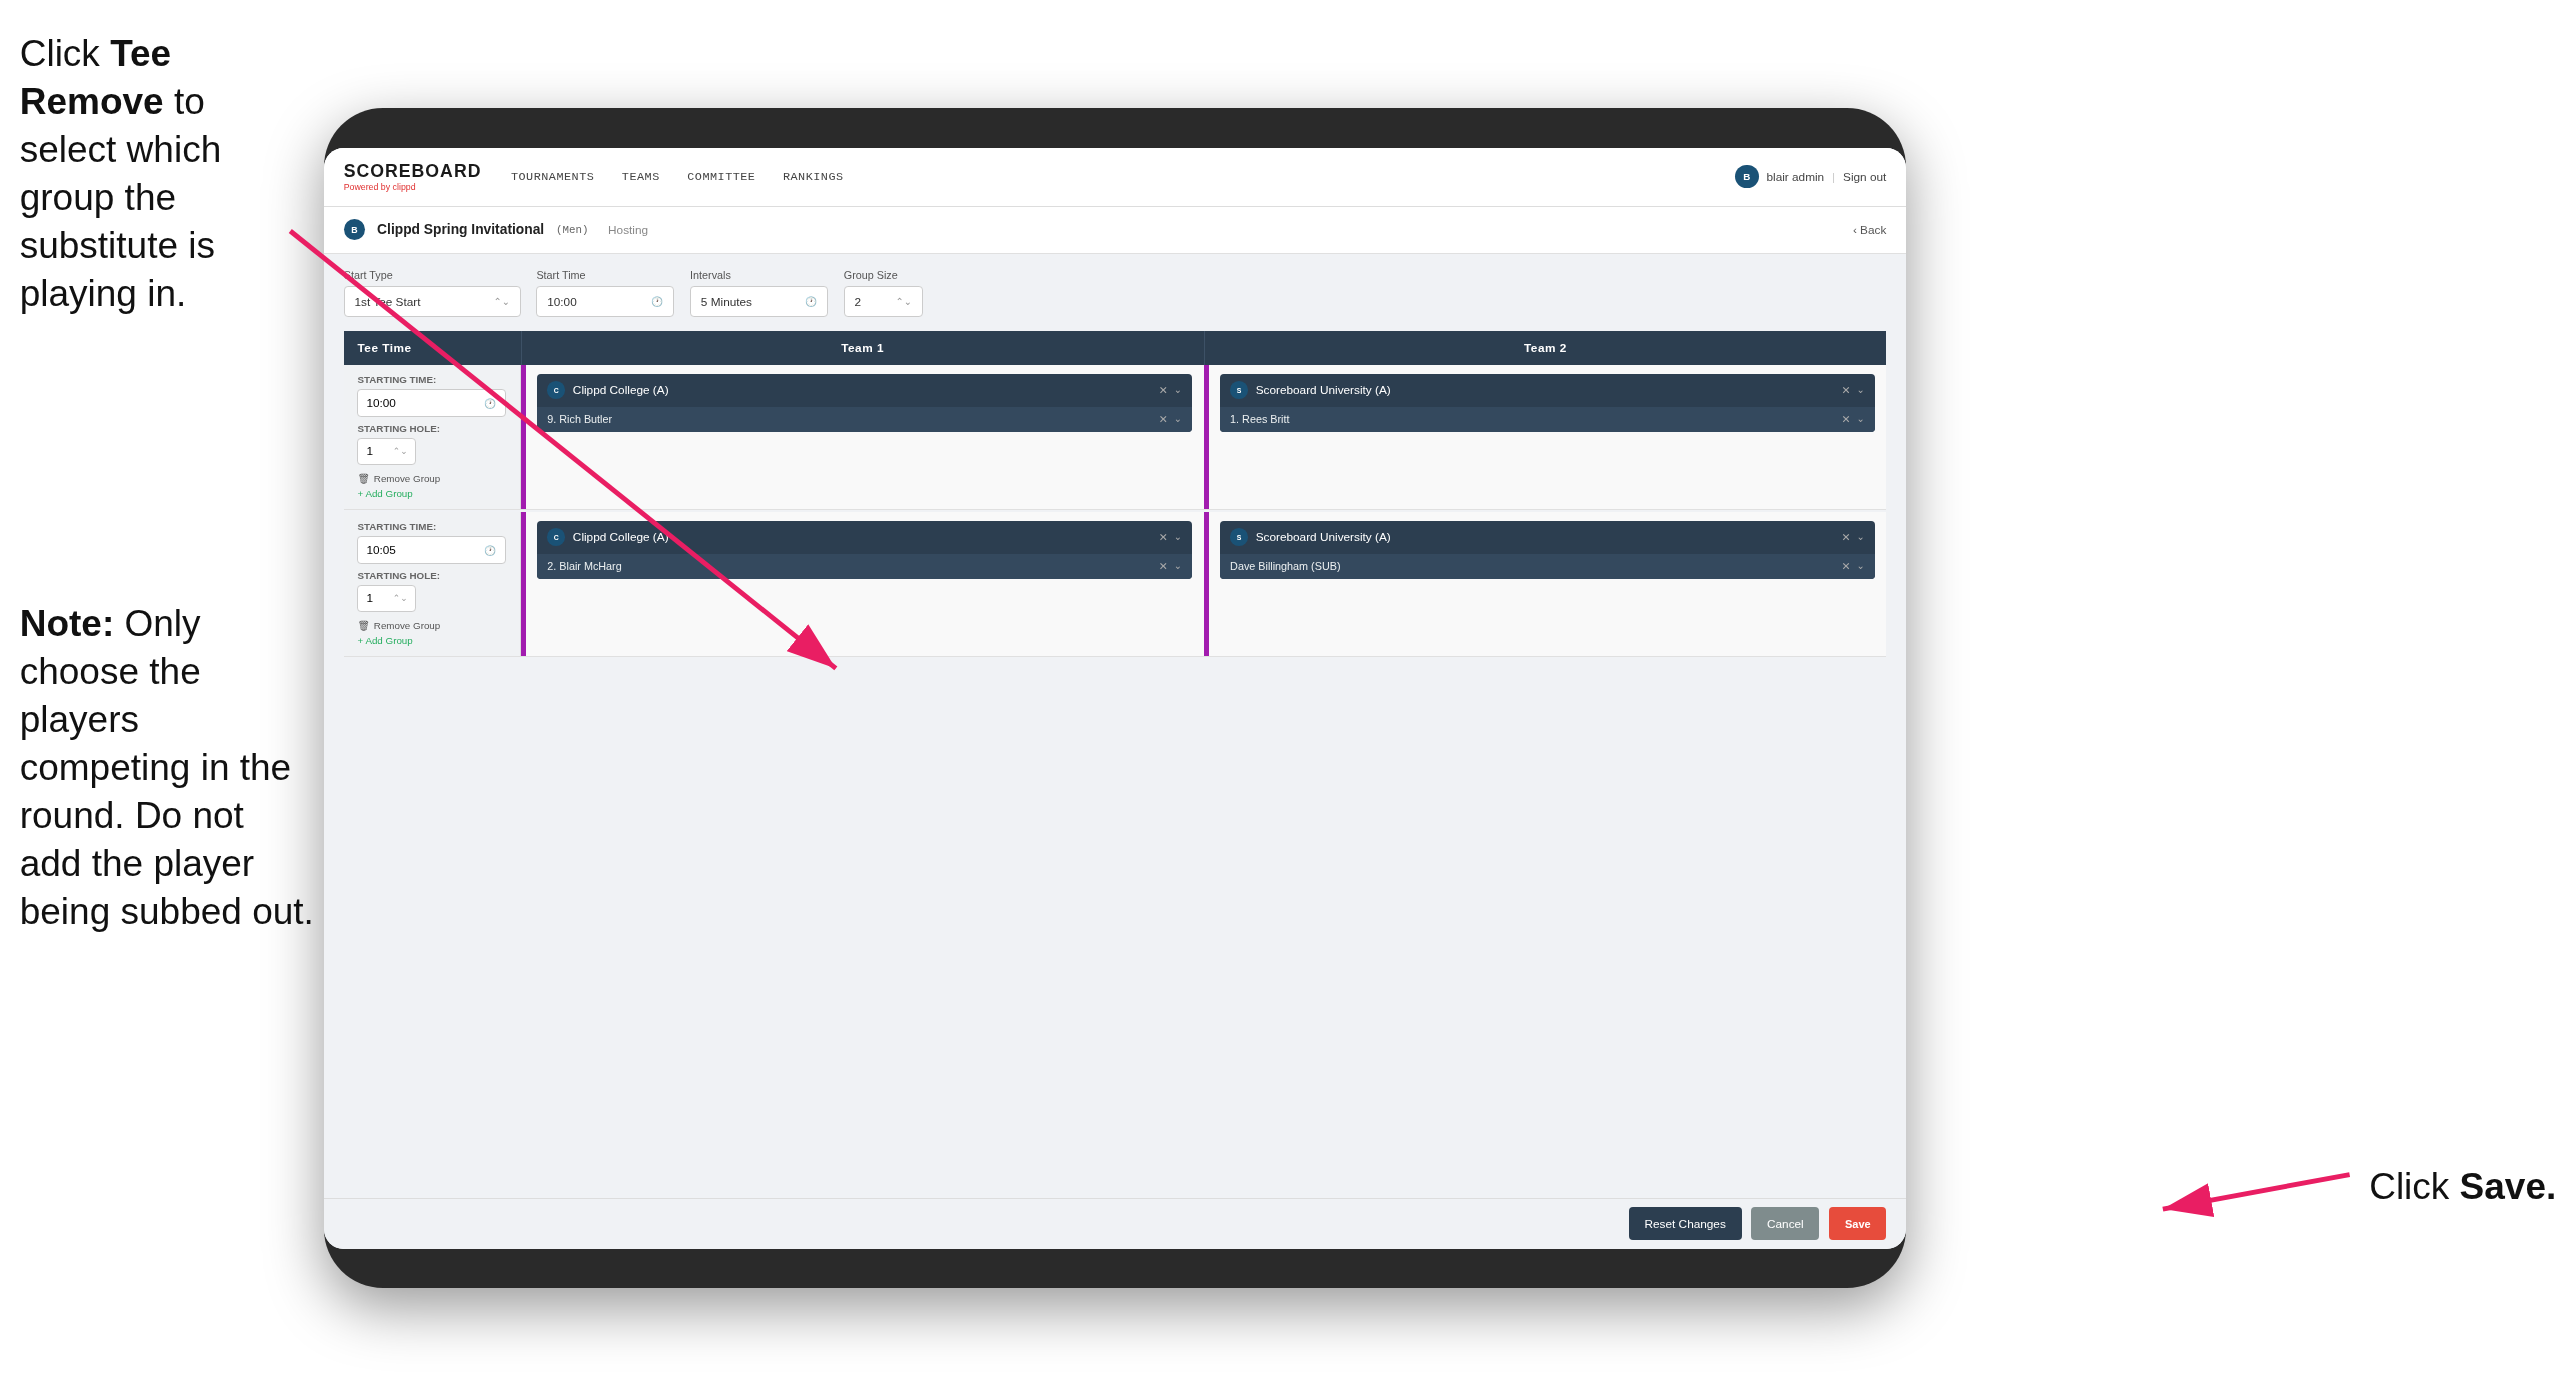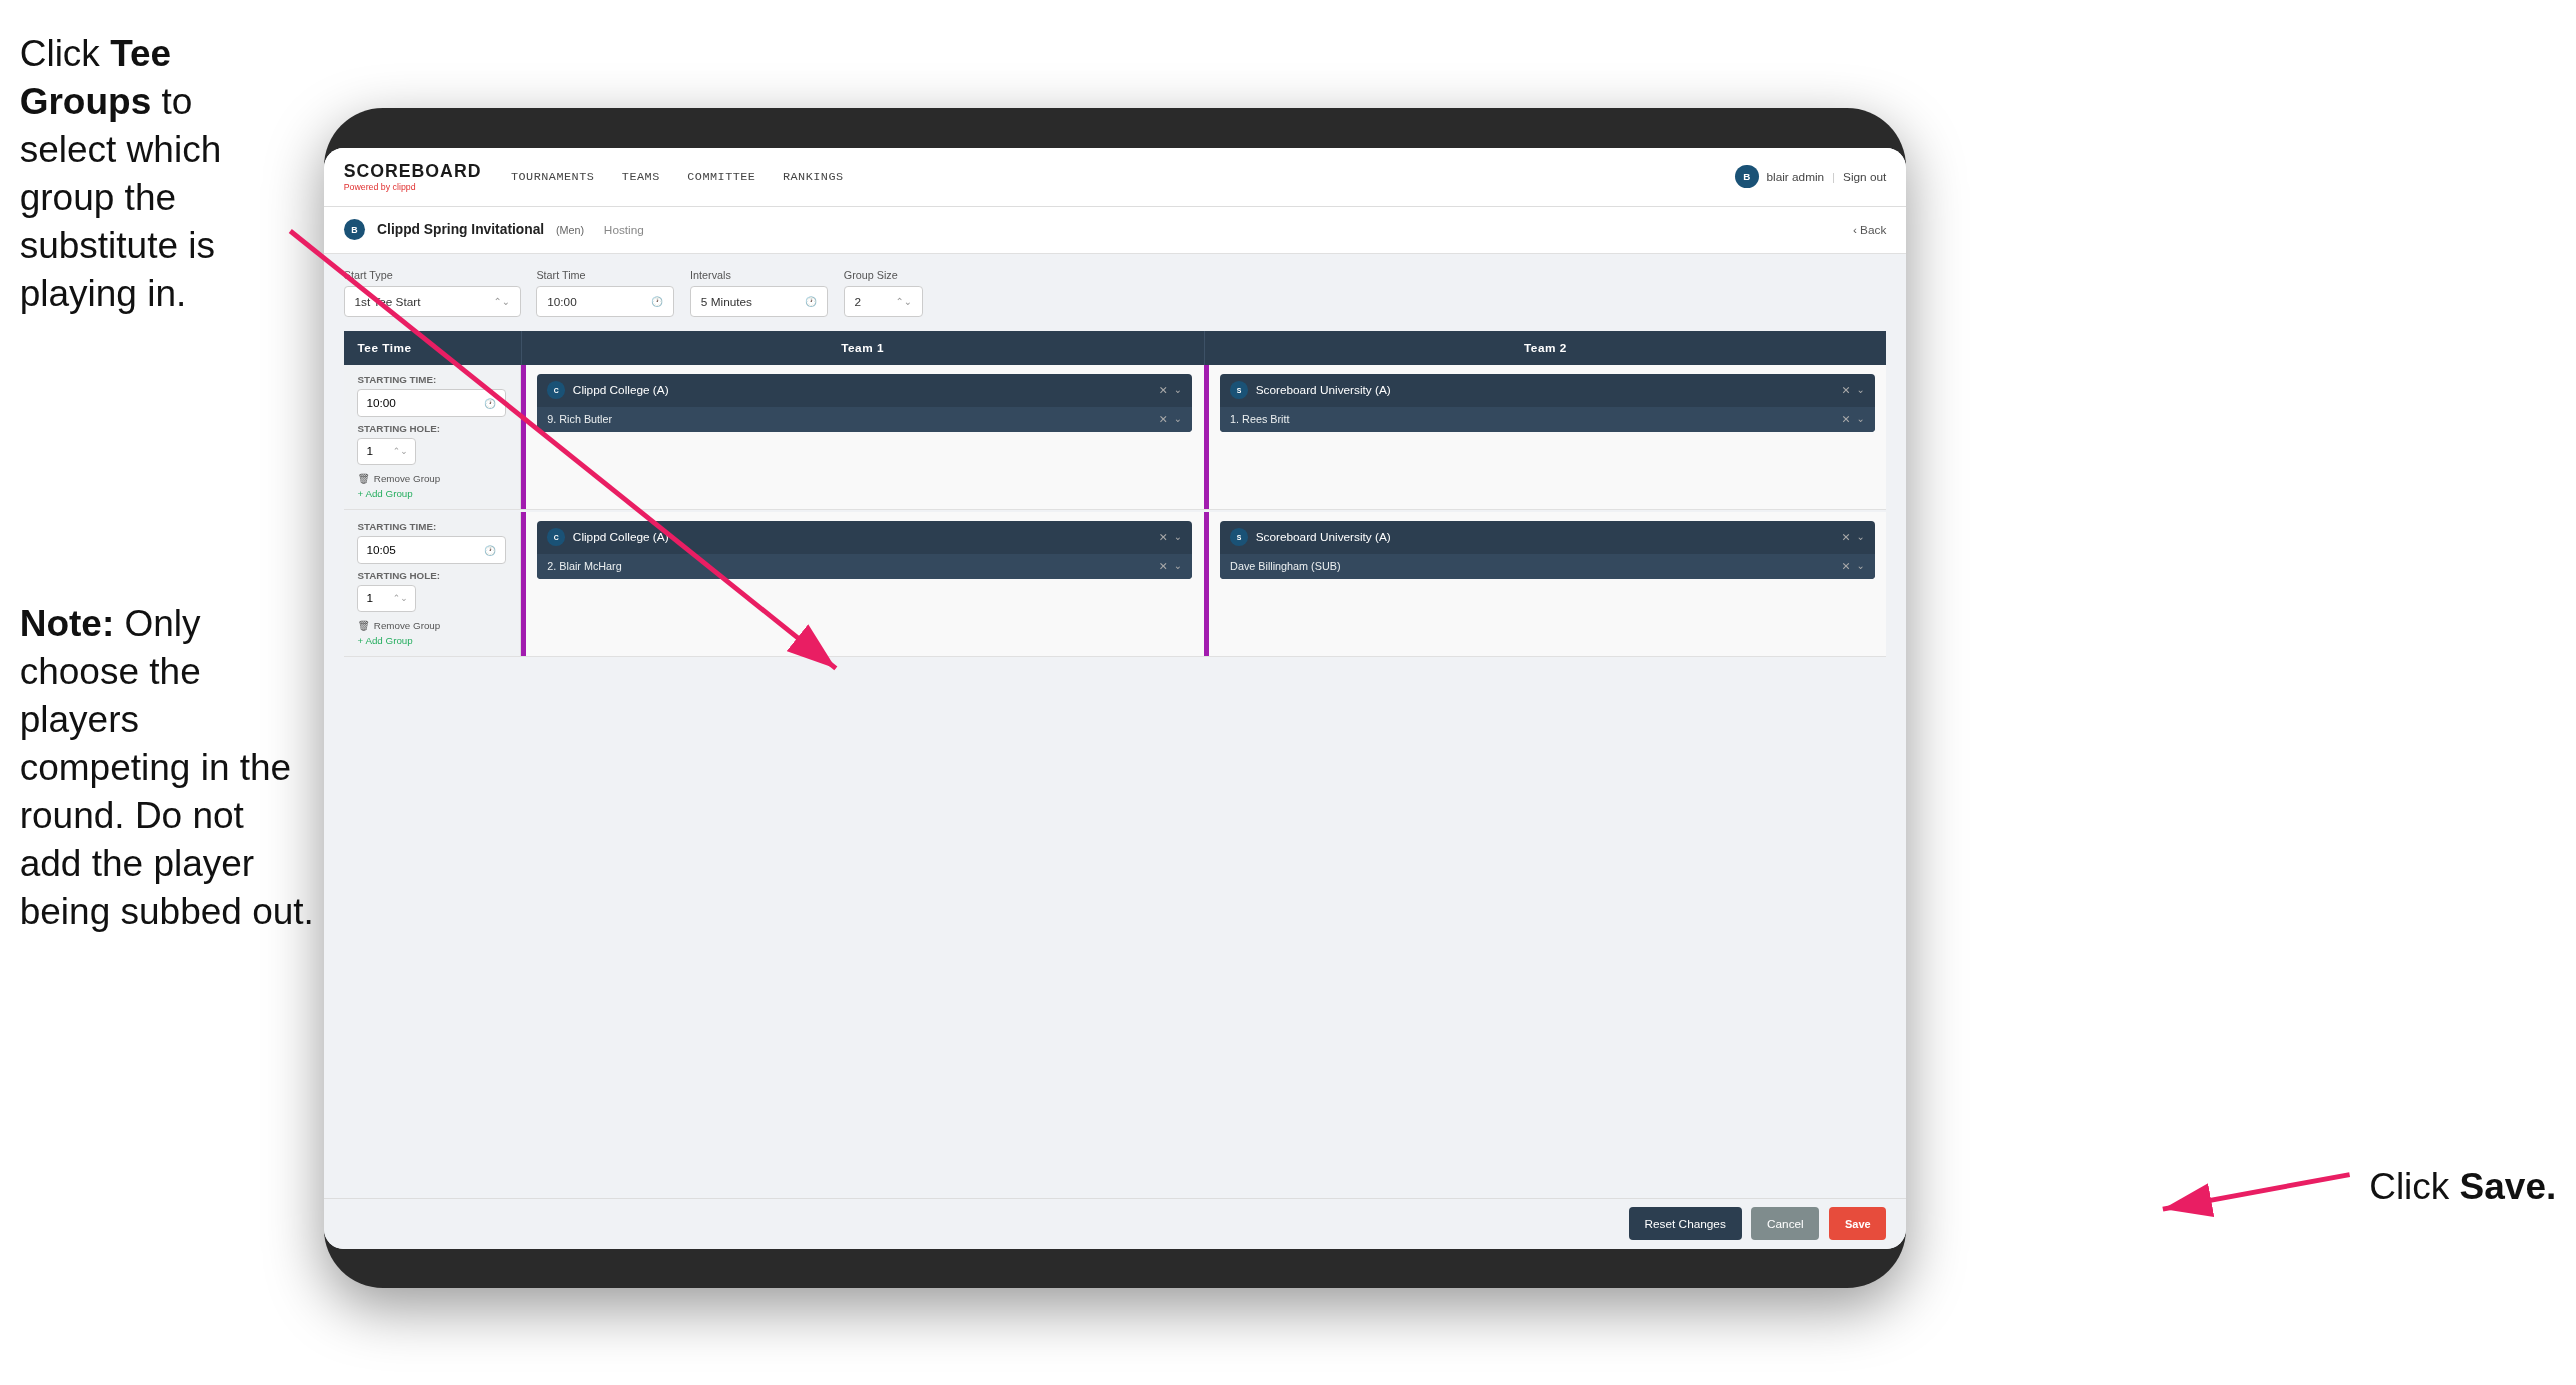--- a/index.html
+++ b/index.html
@@ -161,20 +161,21 @@
       font-weight: bold;
     }
     .breadcrumb-title {
       font-size: 13.8px;
       font-weight: 600;
       color: #222;
     }
     .breadcrumb-badge {
       font-size: 10.8px;
       color: #666;
+      font-family: Liberation Mono, monospace;
     }
     .breadcrumb-hosting {
       font-size: 11.8px;
       color: #888;
       margin-left: 7.9px;
     }
     .breadcrumb-back {
       font-size: 11.8px;
       color: #555;
       cursor: pointer;
@@ -406,21 +407,21 @@
       top: 0;
       width: 2576px;
       height: 1385px;
       pointer-events: none;
     }
   </style>
 </head>
 <body>
 
 <div class="instruction-text">
-  <span>Click </span><strong>Tee Groups</strong><span> to select which group the substitute is playing in.</span>
+  <span>Click </span><strong>Tee Remove</strong><span> to select which group the substitute is playing in.</span>
 </div>
 
 <div class="note-text">
   <strong>Note: </strong><span>Only choose the players competing in the round. Do not add the player being subbed out.</span>
 </div>
 
 <div class="click-save-text">
   <span>Click </span><strong>Save.</strong>
 </div>
 

